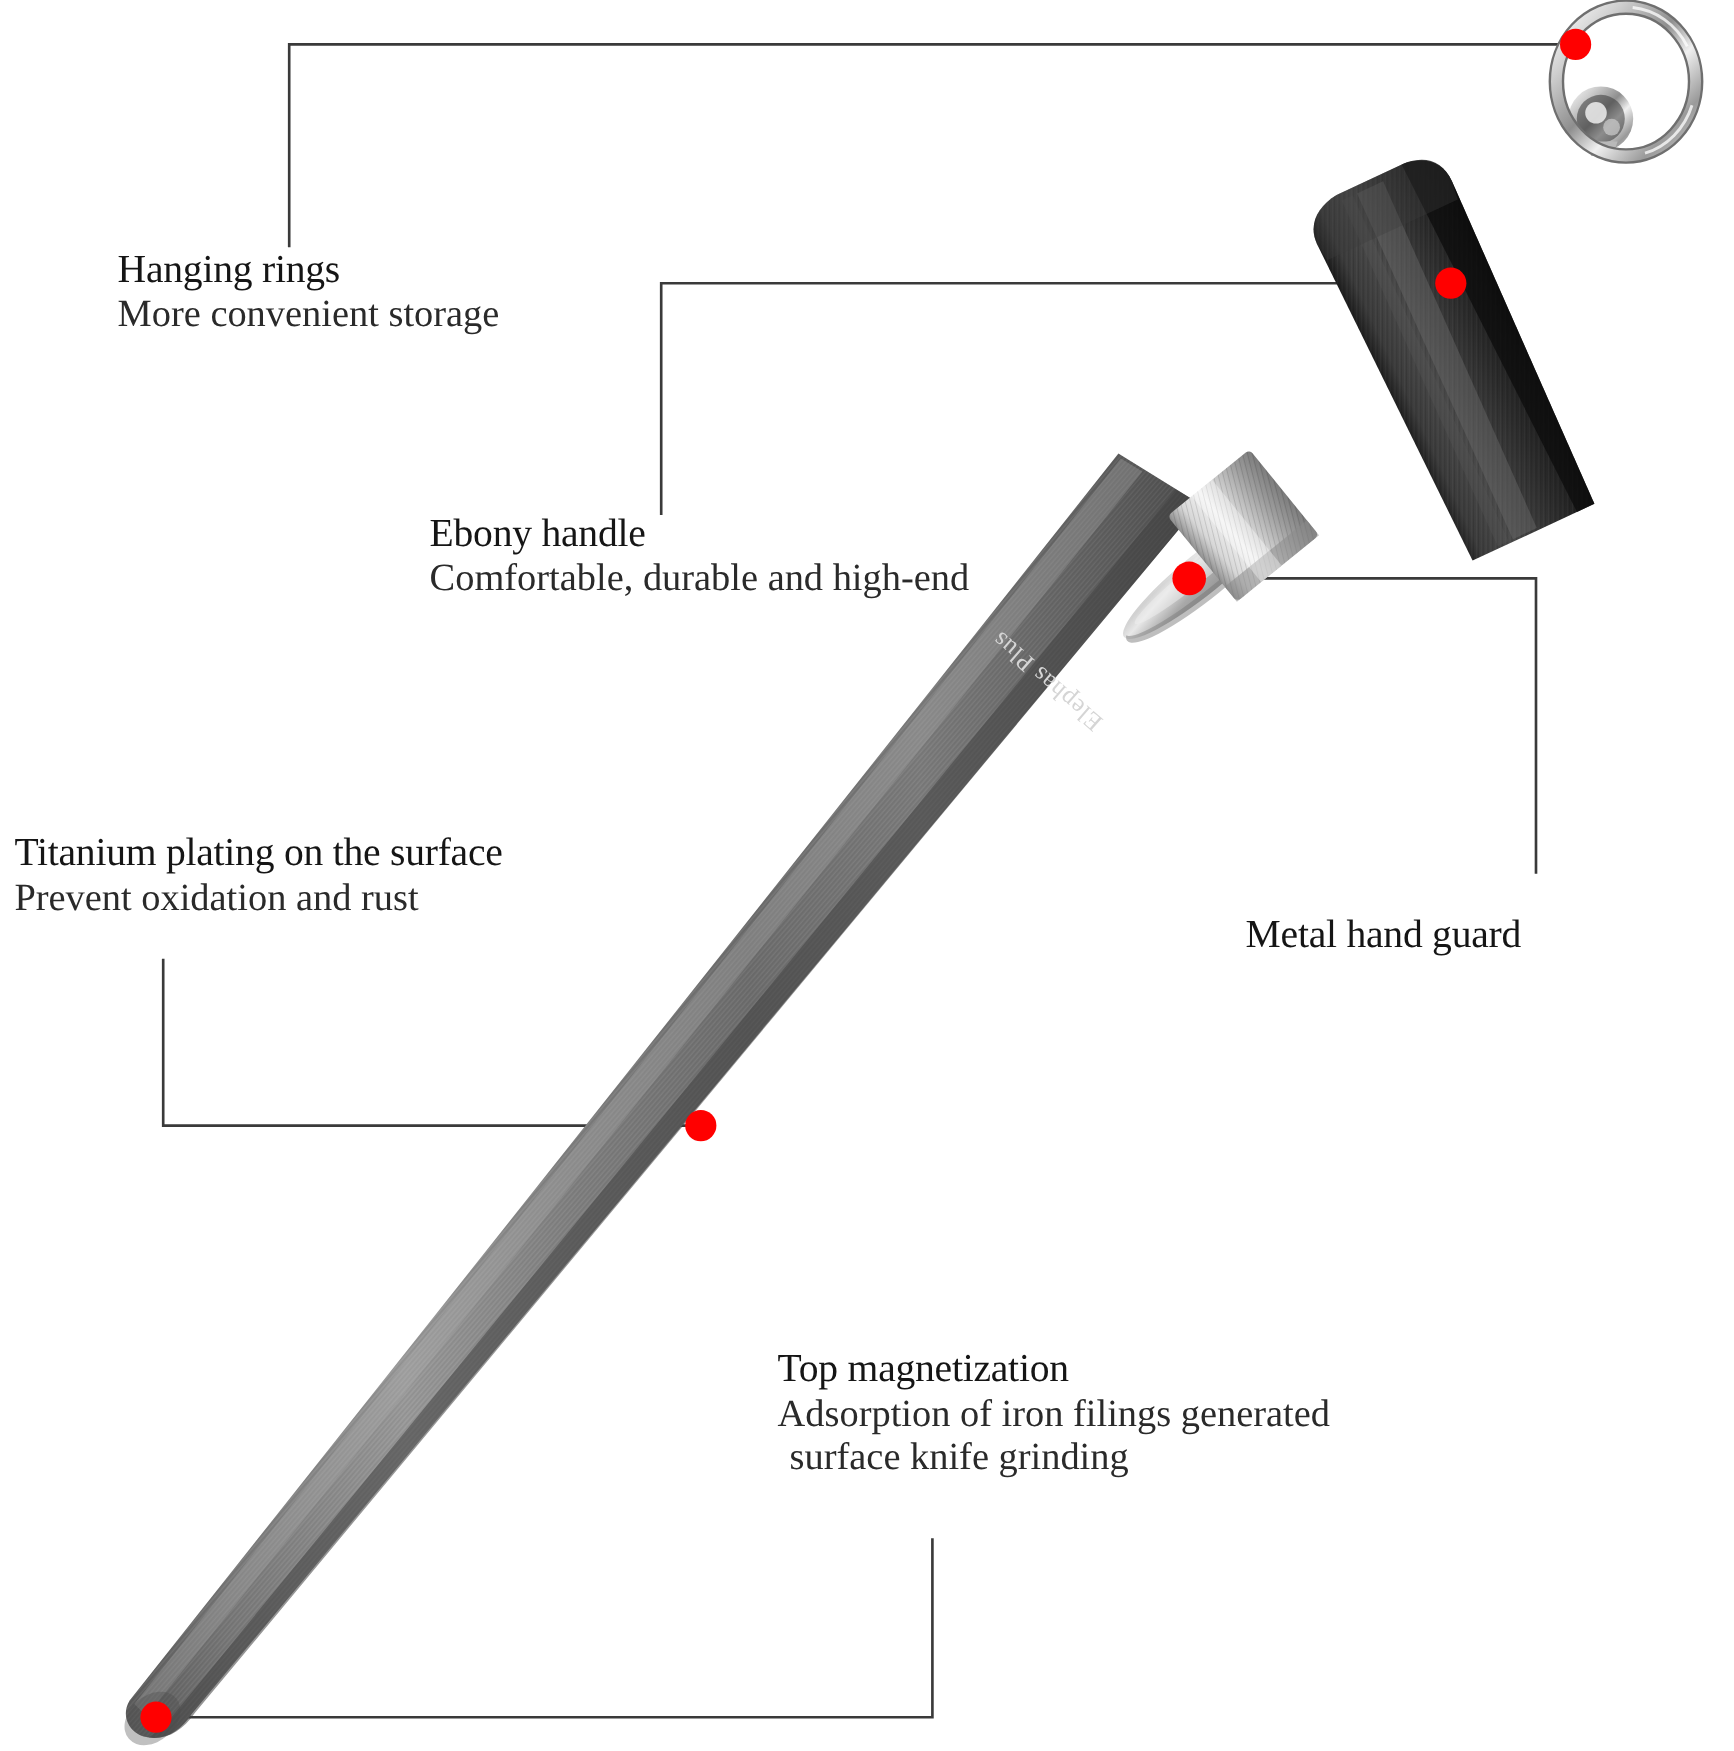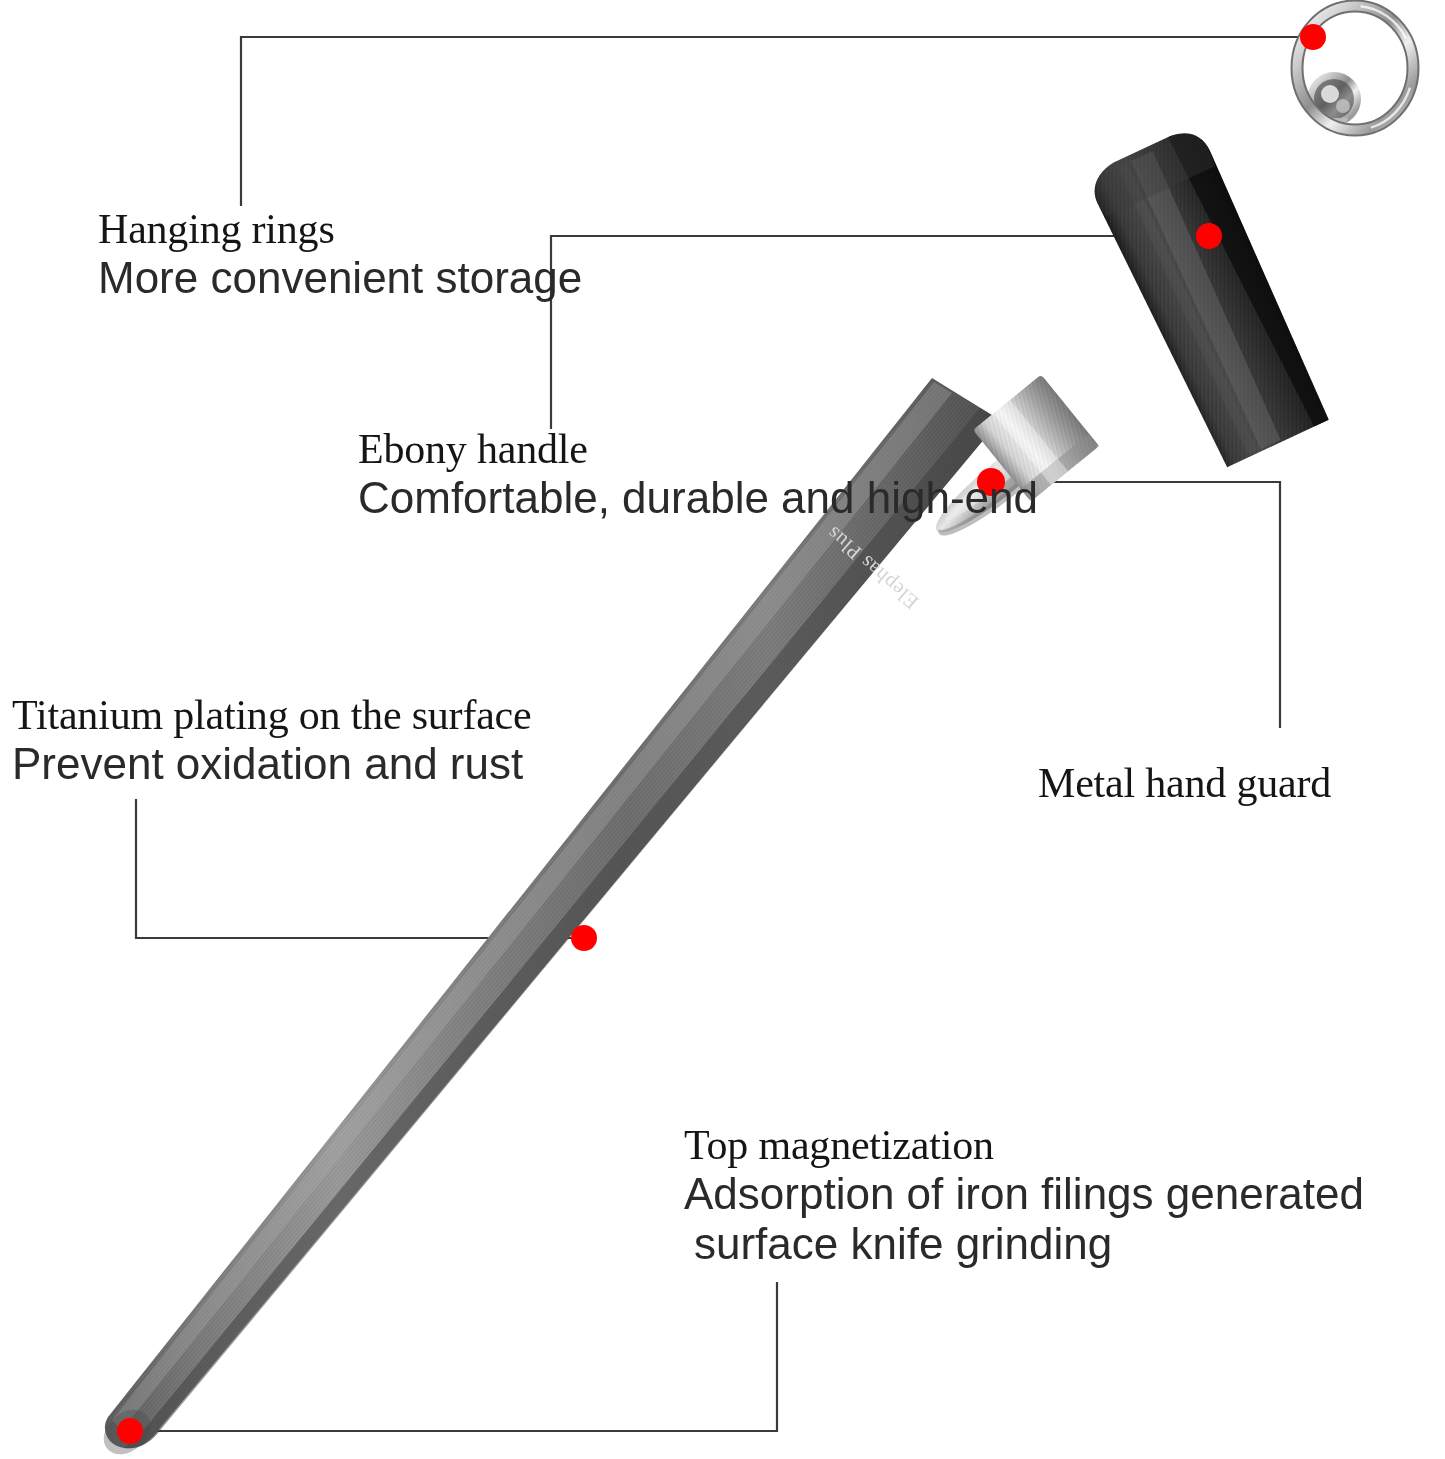--- a/index.html
+++ b/index.html
@@ -24,45 +24,45 @@
     height: 1459px;
   }
   .callout {
     position: absolute;
     color: #111111;
     white-space: nowrap;
   }
   .callout .title {
     font-family: "Liberation Serif", "DejaVu Serif", serif;
     font-weight: 400;
-    font-size: 42px;
+    font-size: 33px;
     line-height: 1.03;
     letter-spacing: -0.2px;
     color: #151515;
   }
   .callout .subtitle {
-    font-family: Liberation Sans, sans-serif;
+    font-family: Liberation Serif, serif;
     font-weight: 400;
-    font-size: 44px;
+    font-size: 32px;
     line-height: 1.12;
     letter-spacing: 0px;
     color: #2a2a2a;
     margin-top: 2px;
   }
   .callout .subtitle .line2 {
     display: block;
     padding-left: 10px;
   }
 
   
   #c-rings      { left: 98px;  top: 208px; }
   #c-ebony      { left: 358px; top: 428px; }
   #c-titanium   { left: 12px;   top: 694px; }
   #c-guard      { left: 1038px; top: 762px; }
-  #c-magnet     { left: 684px; top: 1124px; }
+  #c-magnet     { left: 648px; top: 1124px; }
 </style>
 </head>
 <body>
 
 <div id="stage">
 
   <svg id="art" viewBox="0 0 1445 1459" xmlns="http://www.w3.org/2000/svg">
     <defs>
 
       <linearGradient id="rodGrad" x1="0" y1="0" x2="1" y2="0">

